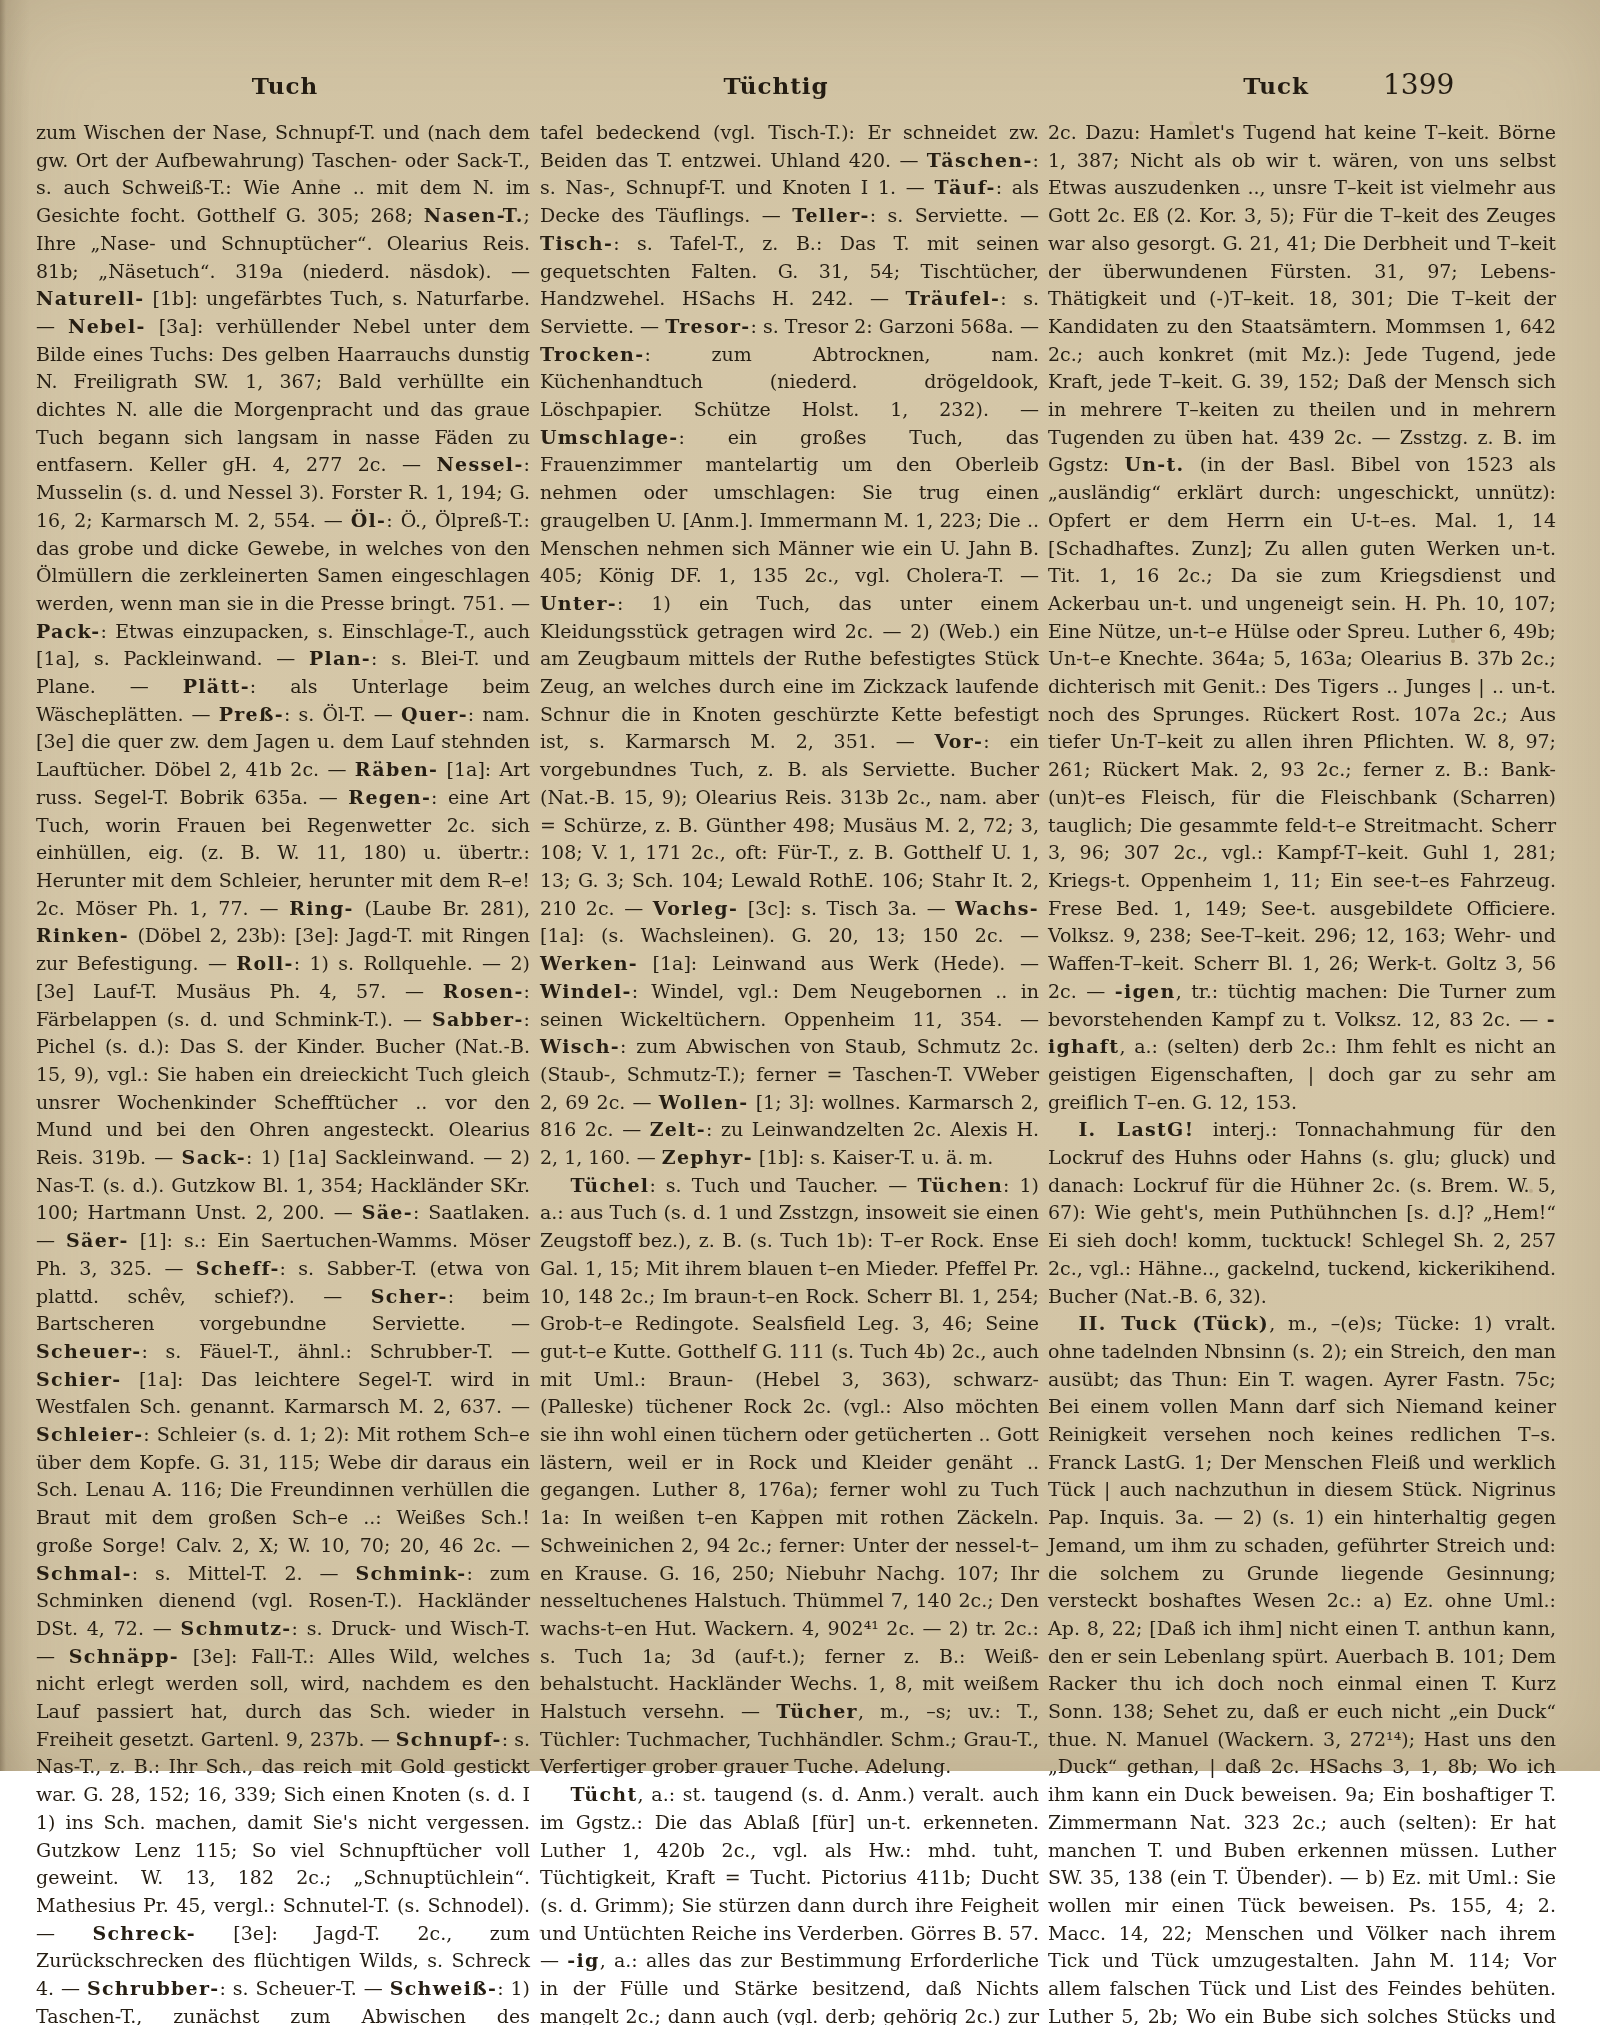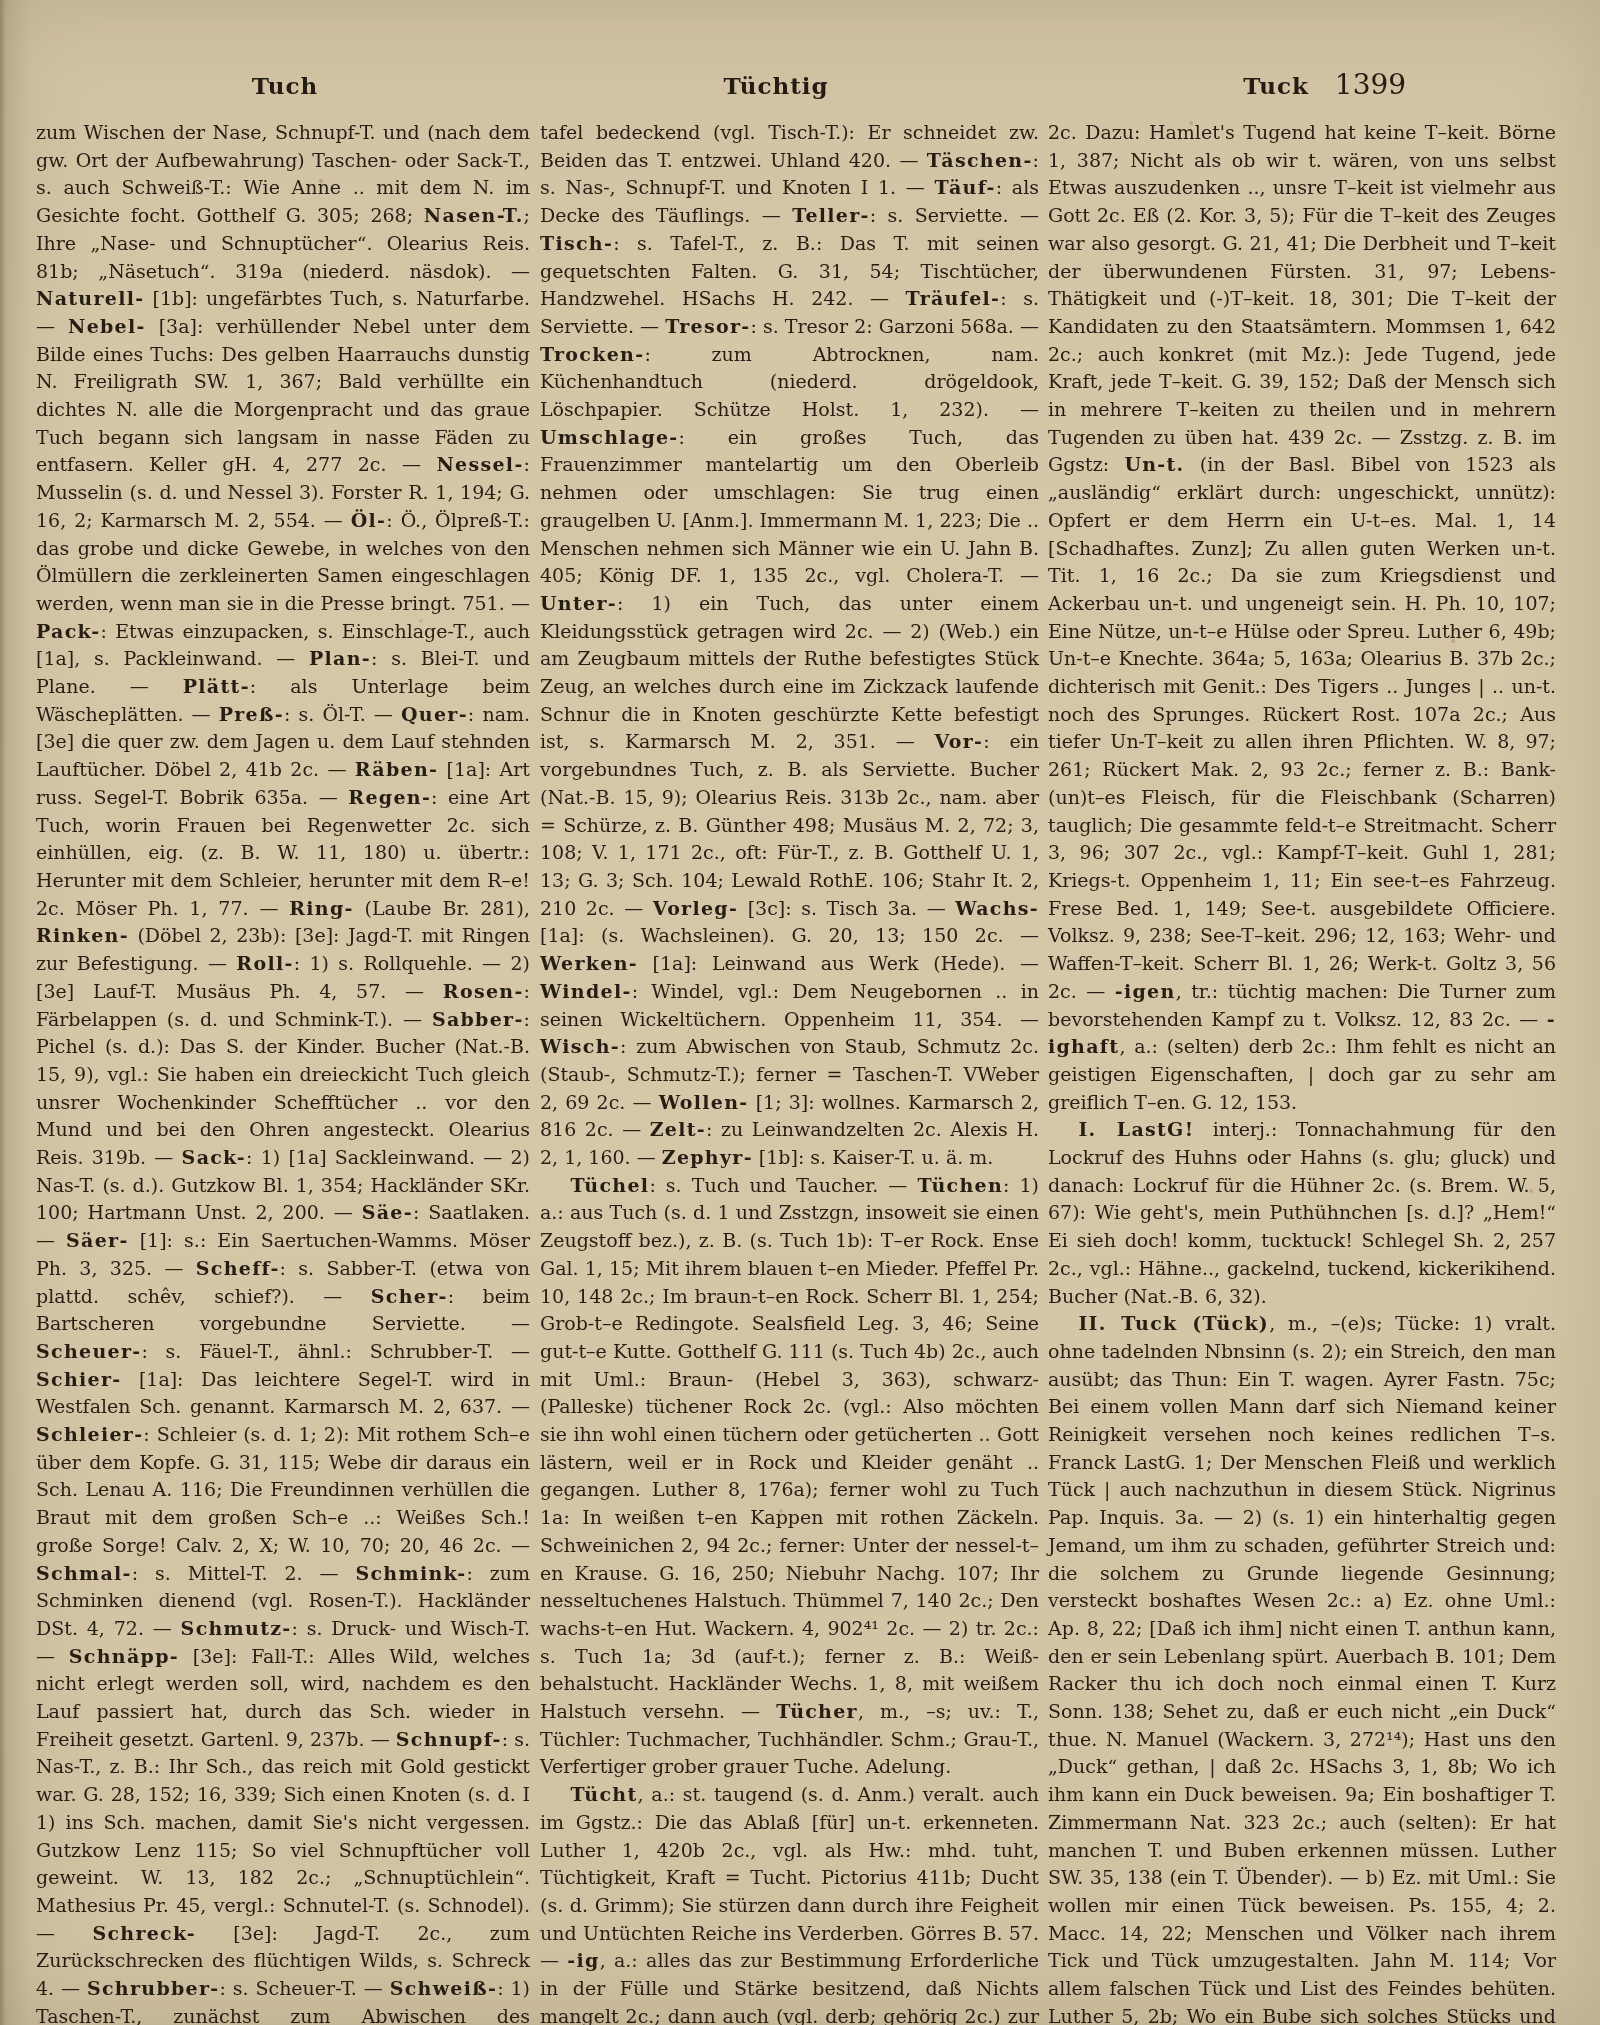--- a/index.html
+++ b/index.html
@@ -6,21 +6,21 @@
     margin: 0;
     padding: 0;
     width: 1600px;
     height: 2025px;
     overflow: hidden;
     font-family: "DejaVu Serif", "Liberation Serif", serif;
   }
   .page {
     position: relative;
     width: 1600px;
-    height: 2025px;
+    height: 1771px;
     background:
       linear-gradient(90deg, rgba(90,74,52,0.45) 0px, rgba(90,74,52,0.12) 6px, rgba(0,0,0,0) 30px),
       linear-gradient(180deg, #d0c2a2 0%, #d4c6a7 18%, #d5c7a8 55%, #d1c3a4 88%, #cfc1a1 100%);
     background-color: #d3c5a6;
     box-shadow: inset 0 0 90px rgba(110, 92, 62, 0.22);
   }
   
   .page::after {
     content: "";
     position: absolute;
@@ -51,23 +51,23 @@
     font-size: 23px;
     letter-spacing: 1px;
     color: #241c12;
   }
   .rh-left   { left: 175px; }
   .rh-center { left: 666px; }
   .rh-right  { left: 1166px; }
   .pagenum {
     position: absolute;
     top: 68px;
-    left: 1313px;
+    left: 1383px;
     width: 115px;
-    text-align: center;
+    text-align: left;
     font-size: 28px;
     color: #241c12;
   }
   .col {
     position: absolute;
     top: 119px;
     text-align: justify;
     font-size: 19px;
     line-height: 27.7px;
     color: #261e13;

